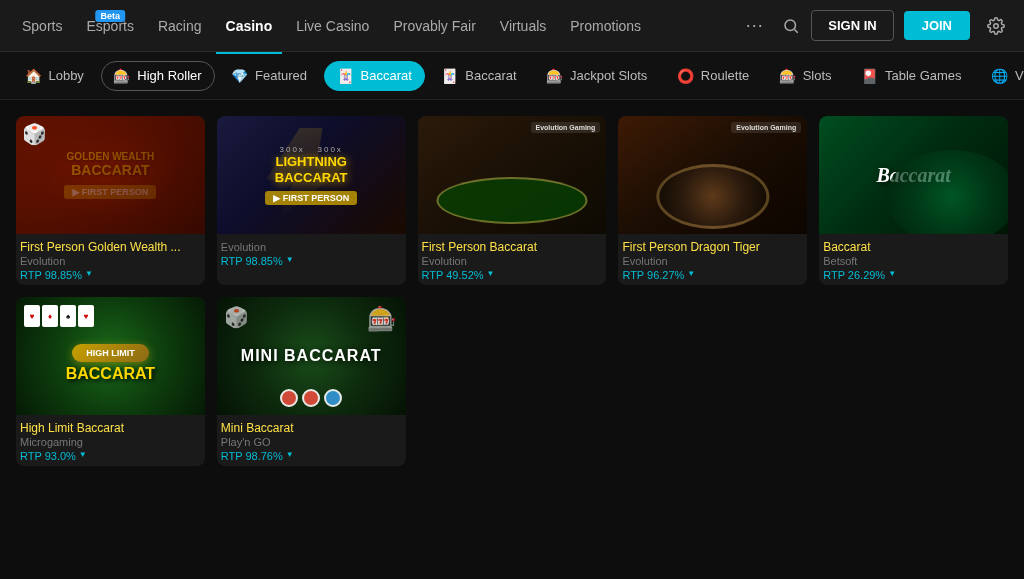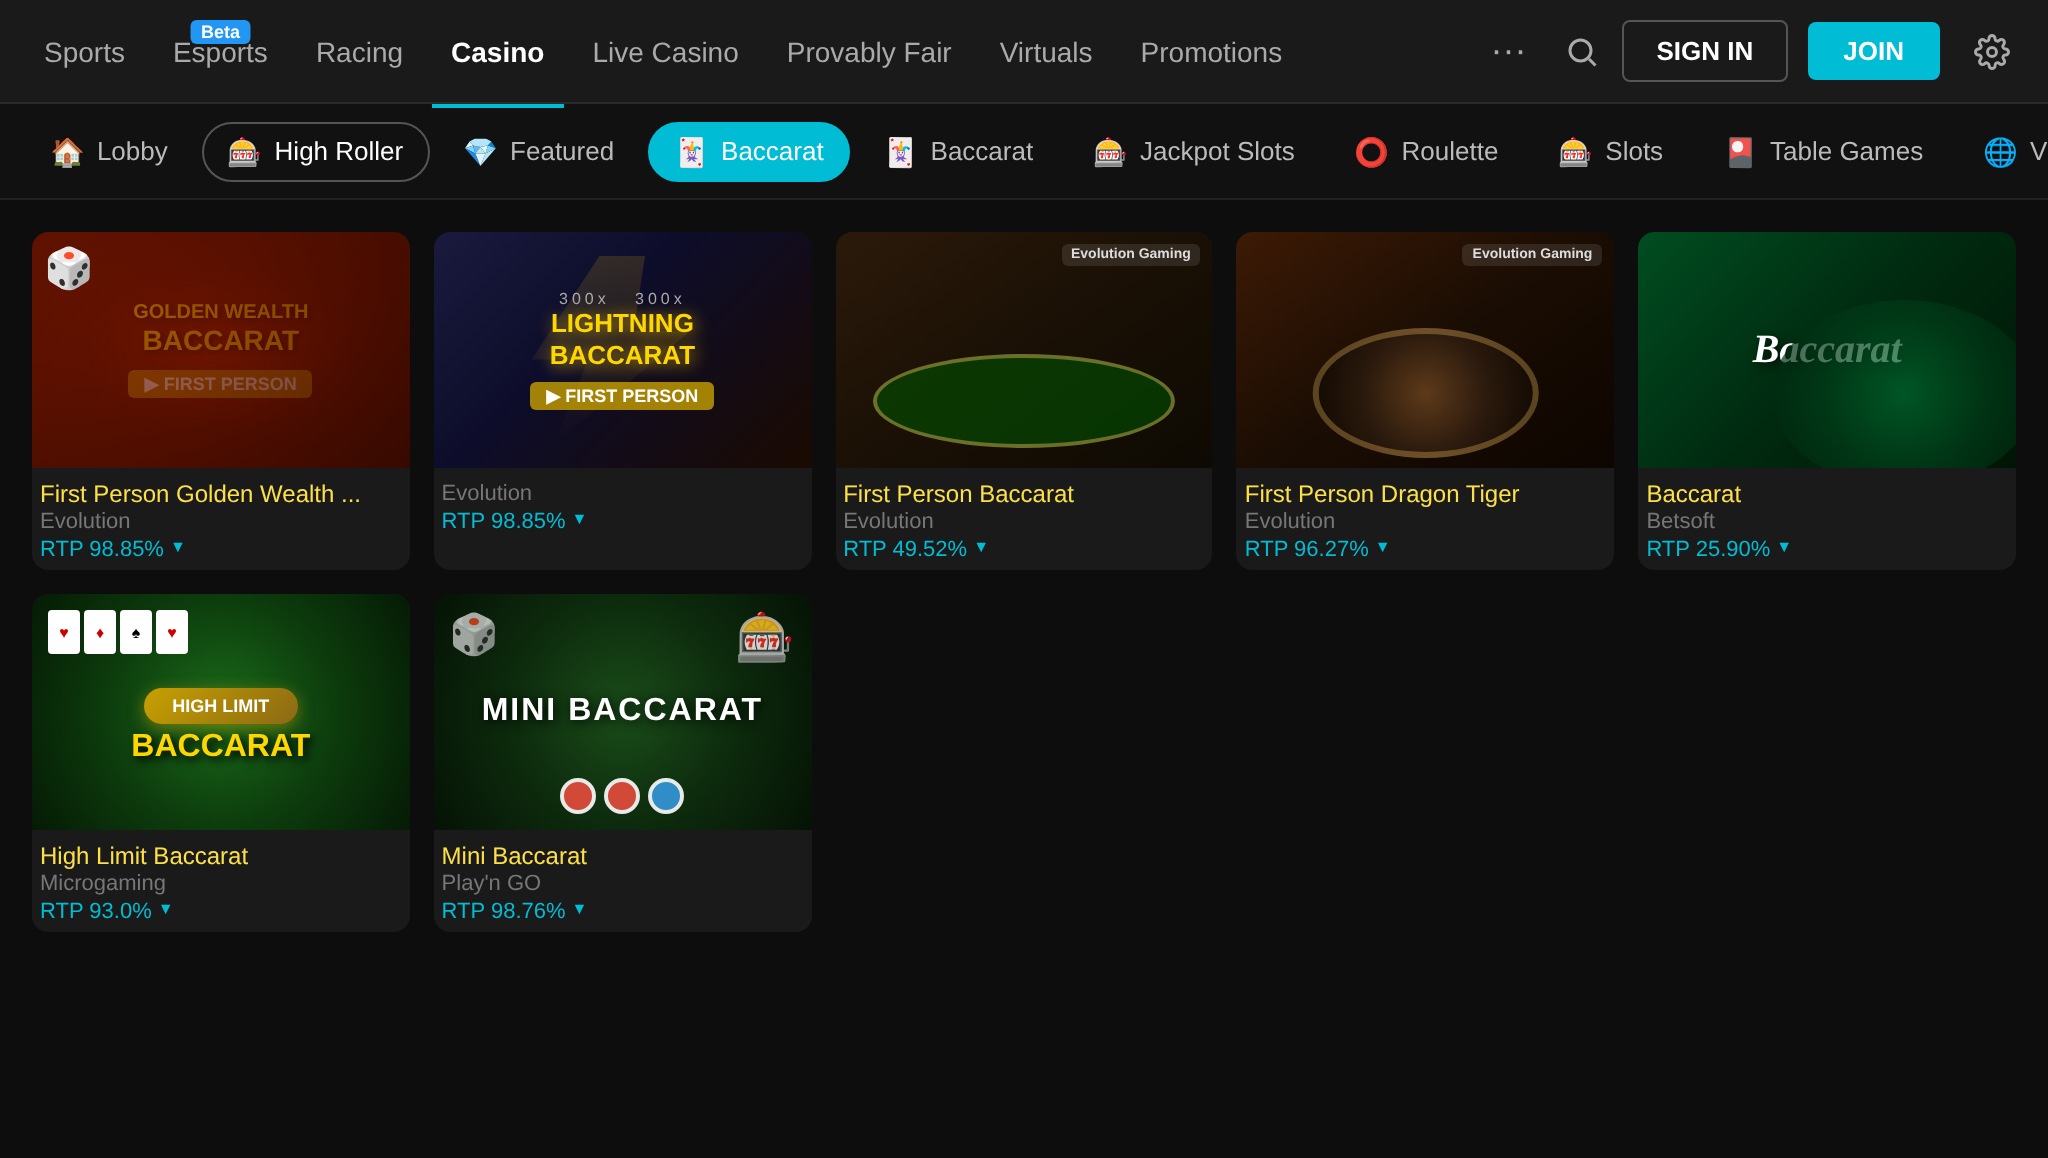--- a/index.html
+++ b/index.html
@@ -384,21 +384,21 @@
       <div style="position:absolute;inset:0;display:flex;flex-direction:column;align-items:center;justify-content:center;">
         <div style="font-size:20px;font-weight:900;color:#fff;font-style:italic;text-shadow:2px 2px 6px rgba(0,0,0,0.8);font-family:Georgia,serif;">Baccarat</div>
       </div>
 
       <div style="position:absolute;bottom:-10px;right:-10px;width:70%;height:80%;background:radial-gradient(circle,#006b30,#003d18,#001f0c);border-radius:50%;opacity:0.7;"></div>
     </div>
     <div class="game-info">
       <div class="game-name">Baccarat</div>
       <div class="game-provider">Betsoft</div>
       <div class="game-rtp">
-        <span>RTP 25.90%</span>
+        <span>RTP 26.29%</span>
         <span class="rtp-arrow">▼</span>
       </div>
     </div>
   </div>
 
   <div class="game-card">
     <div class="game-thumb high-limit-bg" style="position:relative;">
       <div style="position:absolute;inset:0;background:radial-gradient(circle at 50% 50%,#1a6b1a,#0d3d0d,#051a05);"></div>
 
       <div style="position:absolute;top:8px;left:8px;display:flex;gap:2px;">

